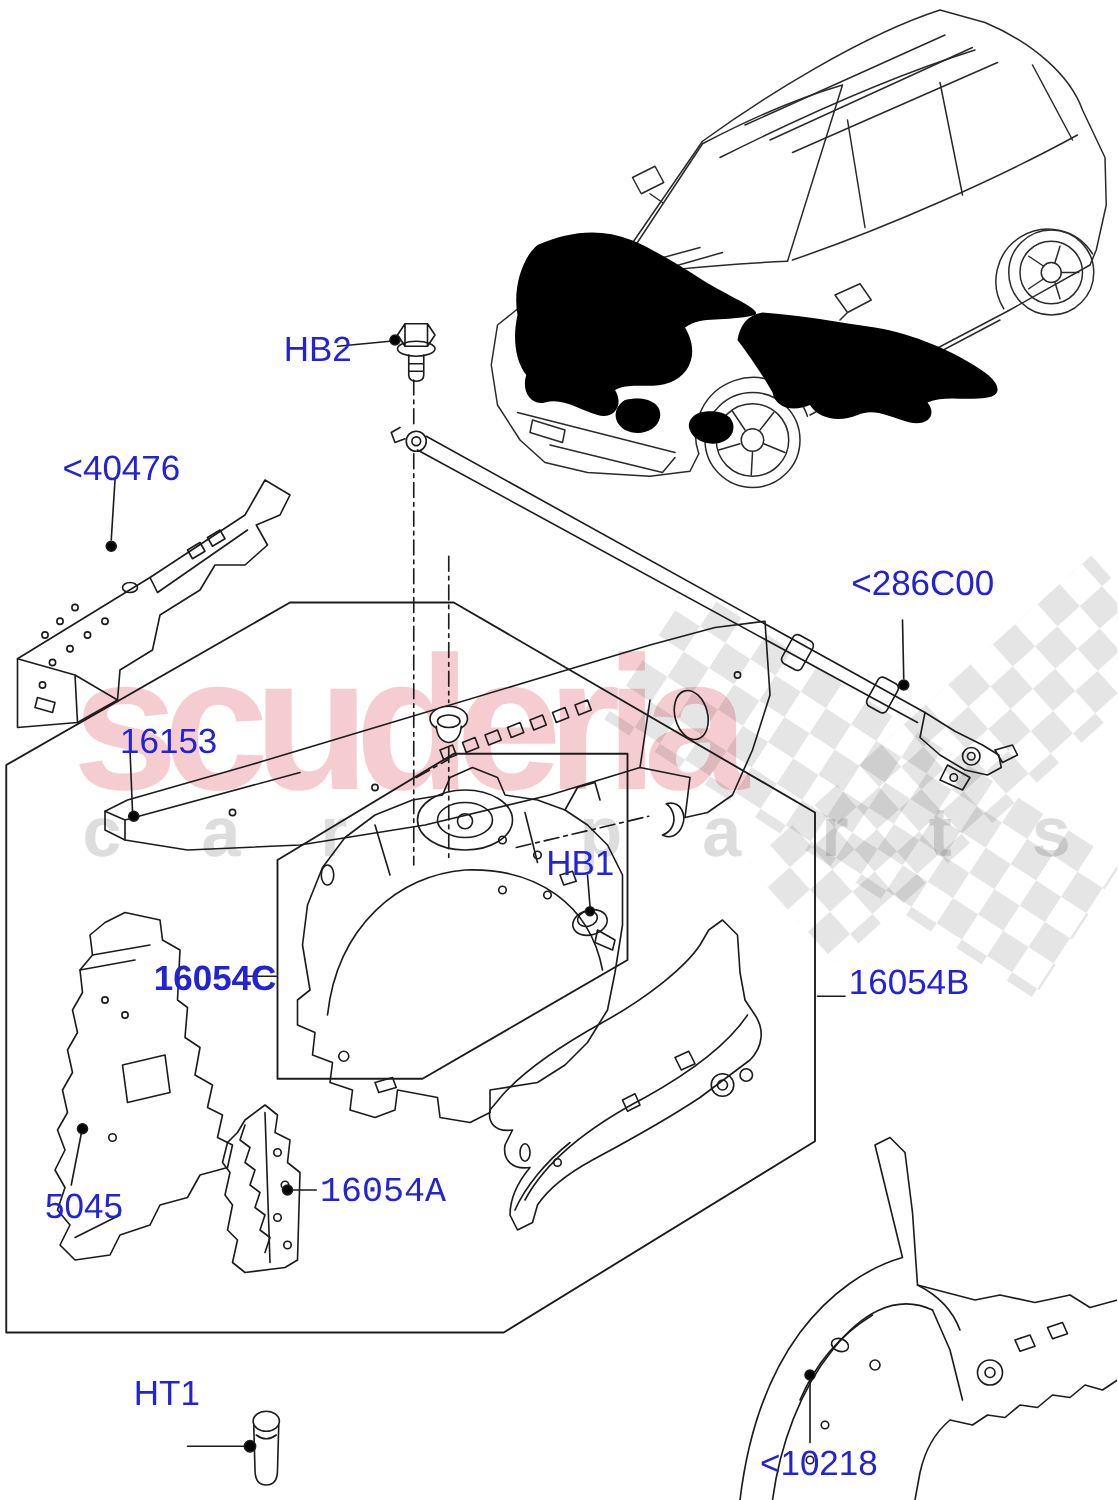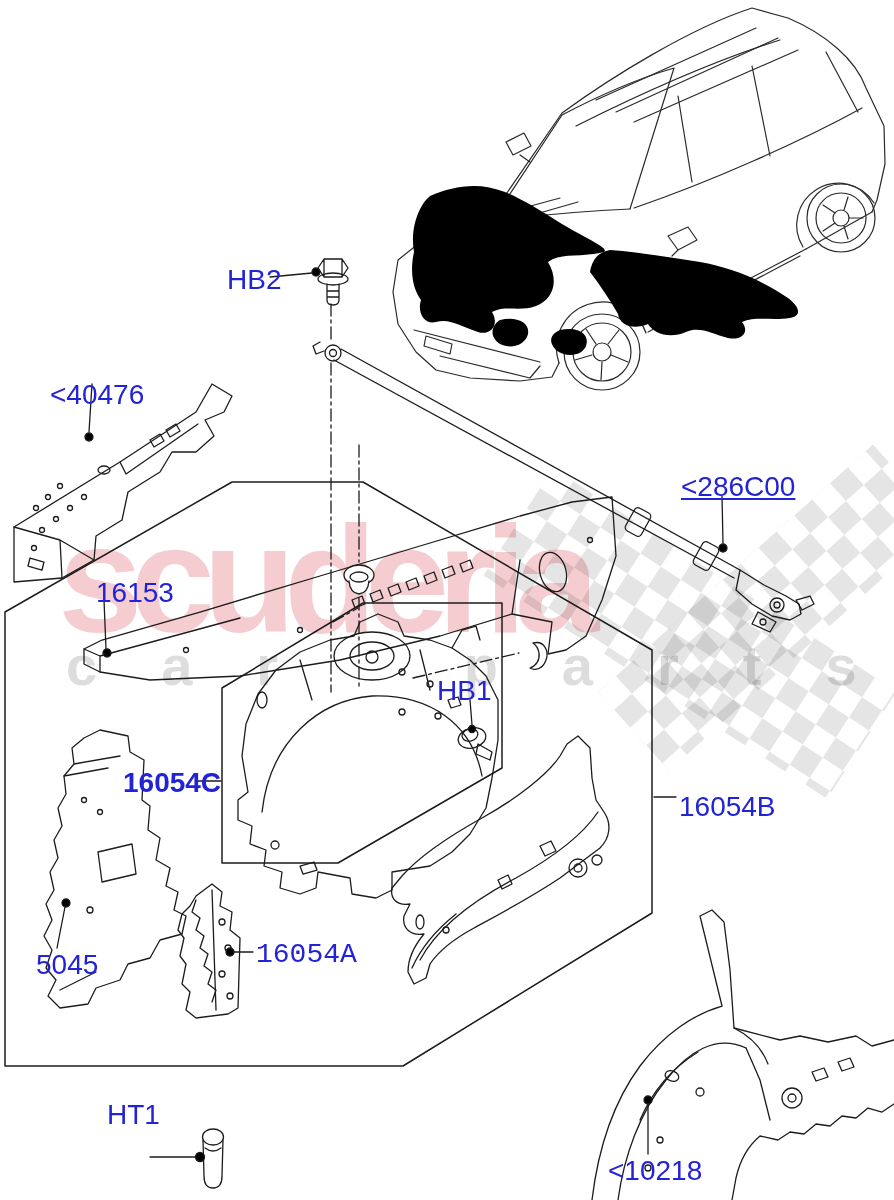--- a/index.html
+++ b/index.html
@@ -254,23 +254,23 @@
       <path d="M253,952 L234,952"></path>
         <circle cx="230" cy="952" r="4" fill="#000"></circle>
       <path d="M150,1157 L195,1157"></path>
         <circle cx="200" cy="1157" r="4.5" fill="#000"></circle>
       <path d="M648,1154 L648,1104"></path>
         <circle cx="648" cy="1100" r="4" fill="#000"></circle>
     </g>
   </svg>
 
   <div class="lbl" style="left:227px;top:265px;">HB2</div>
-  <div class="lbl" style="left:50px;top:360px;margin-top:20px;">&lt;40476</div>
+  <div class="lbl" style="left:50px;top:360px;">&lt;40476</div>
   <div class="lbl" style="left:84px;top:578px;margin-left:12px;">16153</div>
-  <div class="lbl" style="left:681px;top:472px;text-decoration:underline;">&lt;286C00</div>
+  <div class="lbl" style="left:681px;top:452px;">&lt;286C00</div>
   <div class="lbl" style="left:123px;top:768px;font-weight:bold;">16054C</div>
   <div class="lbl" style="left:437px;top:676px;">HB1</div>
-  <div class="lbl" style="left:679px;top:792px;">16054B</div>
+  <div class="lbl" style="left:679px;top:771px;">16054B</div>
   <div class="lbl" style="left:36px;top:950px;">5045</div>
   <div class="lbl" style="left:256px;top:940px;font-family:Liberation Mono, monospace;">16054A</div>
   <div class="lbl" style="left:107px;top:1100px;">HT1</div>
   <div class="lbl" style="left:608px;top:1156px;text-align:right;">&lt;10218</div>
 </div>
 
 </body></html>

